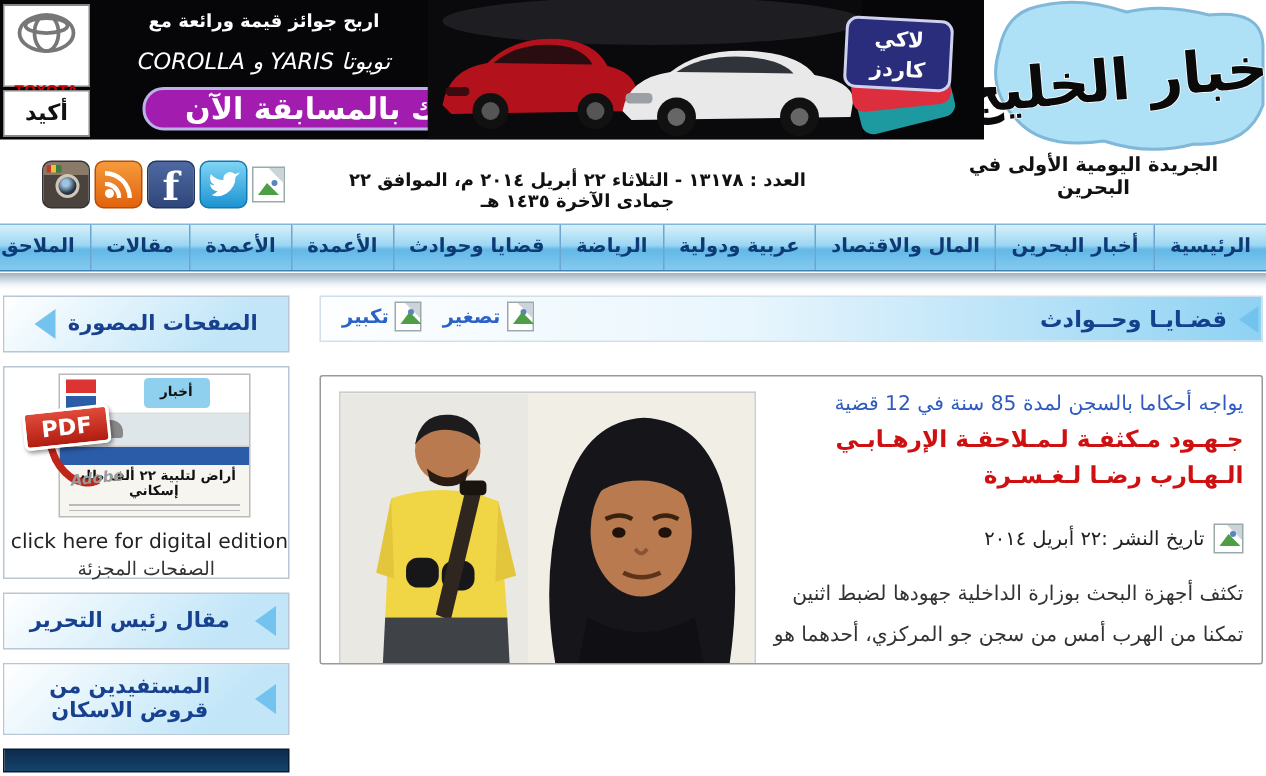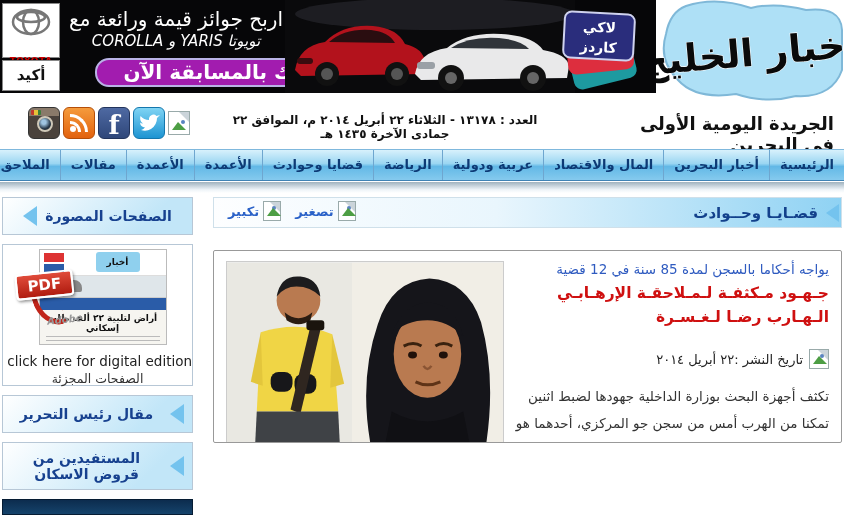--- a/index.html
+++ b/index.html
@@ -6,21 +6,21 @@
   html,body { background:#fff; }
   body { font-family:"DejaVu Sans", sans-serif; }
   #page { position:relative; width:844px; height:517px; overflow:hidden; background:#fff; margin:0 auto; }
 
   
   .banner { position:absolute; left:0; top:0; width:656px; height:93px; background:#060608; overflow:hidden; }
   .tbox { position:absolute; left:2px; width:58px; background:#fff; border:1px solid #888; text-align:center; }
   .tbox-logo { top:3px; height:55px; padding-top:3px; }
   .tbox-akeed { top:60px; height:31px; font-size:15px; font-weight:bold; color:#111; line-height:29px; }
   .toyota-word { color:#c00; font-weight:bold; font-size:9px; letter-spacing:.5px; display:block; margin-top:15px; }
-  .ban-l1 { position:absolute; right:330px; top:7px; width:300px; text-align:center; color:#fff; font-weight:normal; font-size:20px; direction:rtl; }
+  .ban-l1 { position:absolute; right:330px; top:7px; width:300px; text-align:center; color:#fff; font-weight:bold; font-size:12px; direction:rtl; }
   .ban-l2 { position:absolute; right:330px; top:32px; width:300px; text-align:center; color:#fff; font-style:italic; font-weight:normal; font-size:15px; direction:rtl; }
   .ban-cta { position:absolute; left:95px; top:58px; width:238px; height:29px; background:#a21caf; border:2px solid #b9b2e6; border-radius:14px; color:#fff; font-weight:bold; font-size:20px; text-align:right; line-height:24px; direction:rtl; cursor:pointer; }
   .cars { position:absolute; left:285px; top:0; }
   
   .lucky { position:absolute; left:555px; top:8px; width:96px; height:80px; }
   .card { position:absolute; border-radius:8px; }
   .card-teal { width:64px; height:36px; left:16px; top:40px; background:#1d9aa0; transform:rotate(-14deg); }
   .card-red { width:66px; height:38px; left:12px; top:26px; background:#dd2e3e; transform:rotate(-6deg); }
   .card-navy { width:72px; height:48px; left:8px; top:4px; background:#2a2d7c; transform:rotate(3deg); border:2px solid #cfd2ee; color:#fff; font-weight:bold; font-size:14px; text-align:center; line-height:1.4; direction:rtl; padding-top:4px; }
 
@@ -34,21 +34,21 @@
   .ig { background:linear-gradient(#8a7a6a 0 28%, #4a423c 28% 100%); border:1px solid #333; }
   .ig .lens { position:absolute; left:8px; top:8px; width:16px; height:16px; border-radius:50%; background:radial-gradient(circle at 40% 35%, #9fc4e0 0 20%, #2a3a4a 60%, #111); border:2px solid #cfc8b8; }
   .ig .stripes { position:absolute; left:2px; top:2px; width:10px; height:5px; background:linear-gradient(90deg,#c0392b 0 33%,#e6c23a 33% 66%,#3a7e3a 66%); border-radius:1px; }
   .rss { background:linear-gradient(#f59b3c,#e2620e); border:1px solid #b54e08; }
   .rss .dot { position:absolute; left:6px; bottom:6px; width:6px; height:6px; border-radius:50%; background:#fff; }
   .rss .a1 { position:absolute; left:6px; bottom:6px; width:11px; height:11px; border:3px solid #fff; border-left:none; border-bottom:none; border-radius:0 100% 0 0; }
   .rss .a2 { position:absolute; left:6px; bottom:6px; width:18px; height:18px; border:3px solid #fff; border-left:none; border-bottom:none; border-radius:0 100% 0 0; }
   .fb { background:linear-gradient(#4e69a2,#2f477a); border:1px solid #22345c; color:#fff; font-weight:bold; font-family:"DejaVu Serif",serif; font-size:26px; text-align:center; line-height:34px; }
   .tw { background:linear-gradient(#7fd4f4,#1d94d2); border:1px solid #1477ad; }
   .issue-line { position:absolute; left:215px; top:10px; width:340px; text-align:center; direction:rtl; font-size:12px; font-weight:bold; color:#111; }
-  .tagline { position:absolute; right:10px; top:10px; width:210px; direction:rtl; font-size:18px; font-weight:bold; color:#111; }
+  .tagline { position:absolute; right:10px; top:0; width:210px; text-align:center; direction:rtl; font-size:13px; font-weight:bold; color:#111; }
 
   
   .ph-icon { display:inline-block; width:22px; height:24px; background:#fff; border:1px solid #9aa; position:relative; vertical-align:middle; }
   .ph-icon:before { content:""; position:absolute; right:0; top:0; border:5px solid #cbd4da; border-left-color:transparent; border-bottom-color:transparent; }
   .ph-icon:after { content:""; position:absolute; left:3px; bottom:4px; border-left:6px solid transparent; border-right:8px solid transparent; border-bottom:8px solid #4d9e44; }
   .ph-icon .sun { position:absolute; right:4px; bottom:10px; width:4px; height:4px; border-radius:50%; background:#5a84c0; }
 
   
   .nav { position:absolute; left:0; top:149px; width:844px; height:32px; background:linear-gradient(#d8f1fc,#9bd6f2 45%,#62b8e6 55%,#85caee); border-top:1px solid #7fb8dd; border-bottom:1px solid #3f83b5; display:flex; direction:rtl; }
   .nav-item { flex:1 1 auto; text-align:center; font-size:13px; font-weight:bold; color:#0d3a75; line-height:30px; border-left:1px solid #6ea6cf; cursor:pointer; white-space:nowrap; padding:0 10px; }

